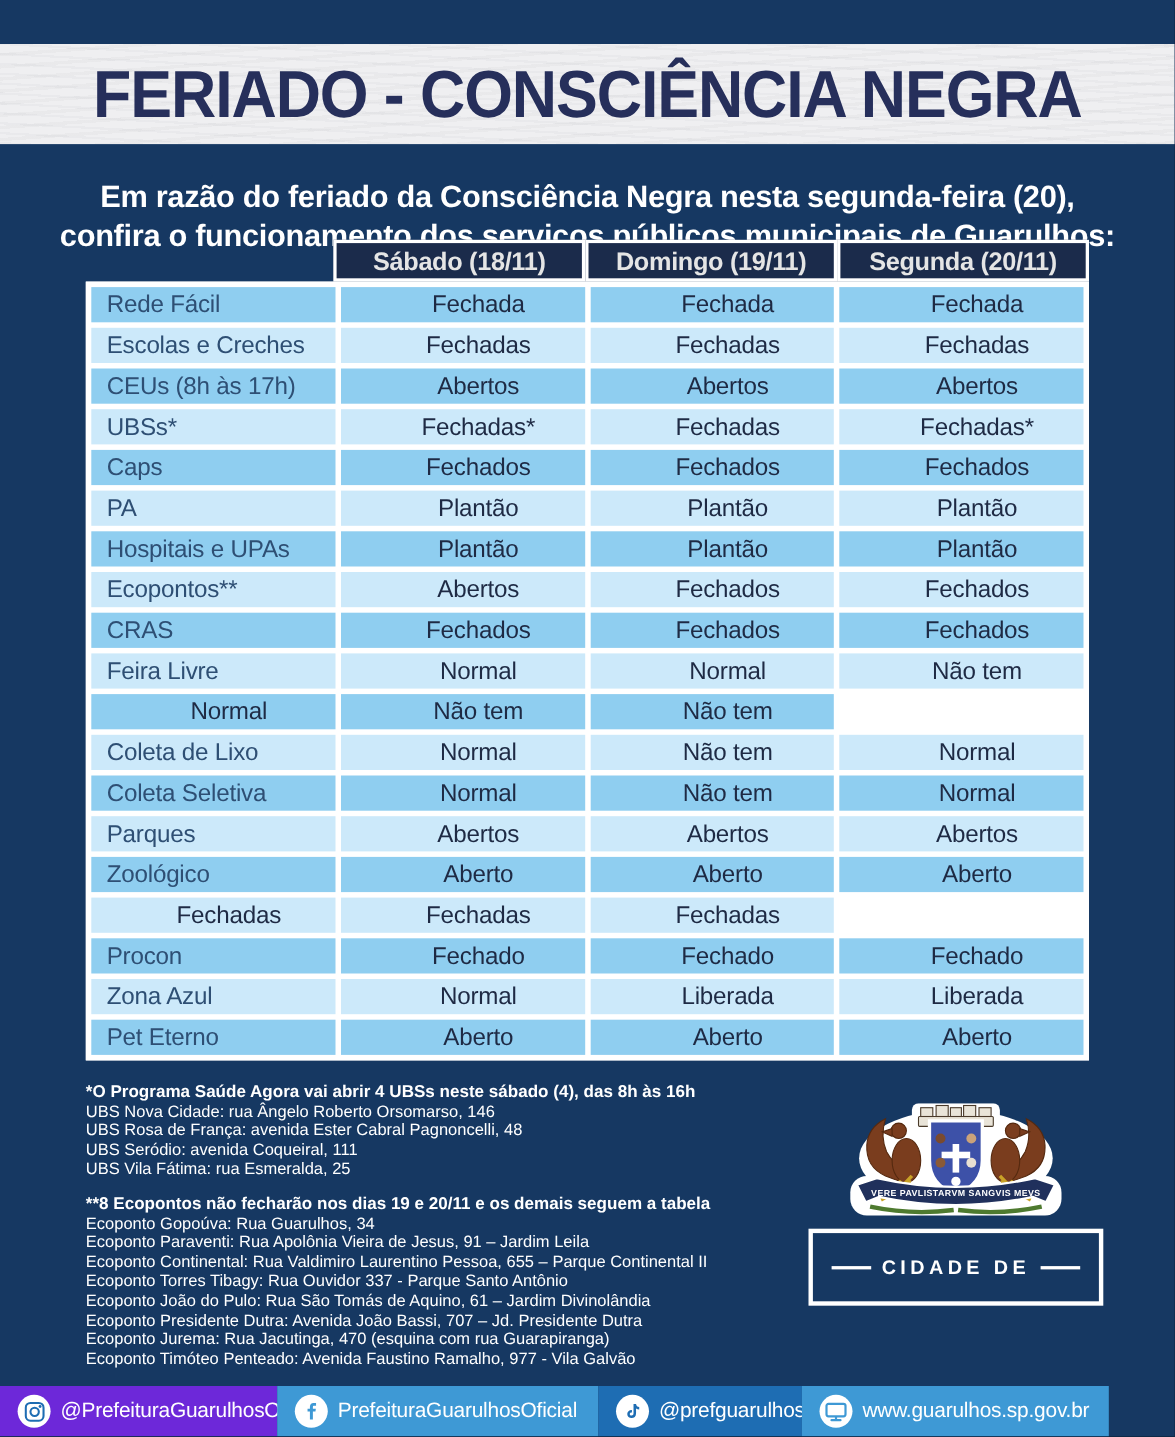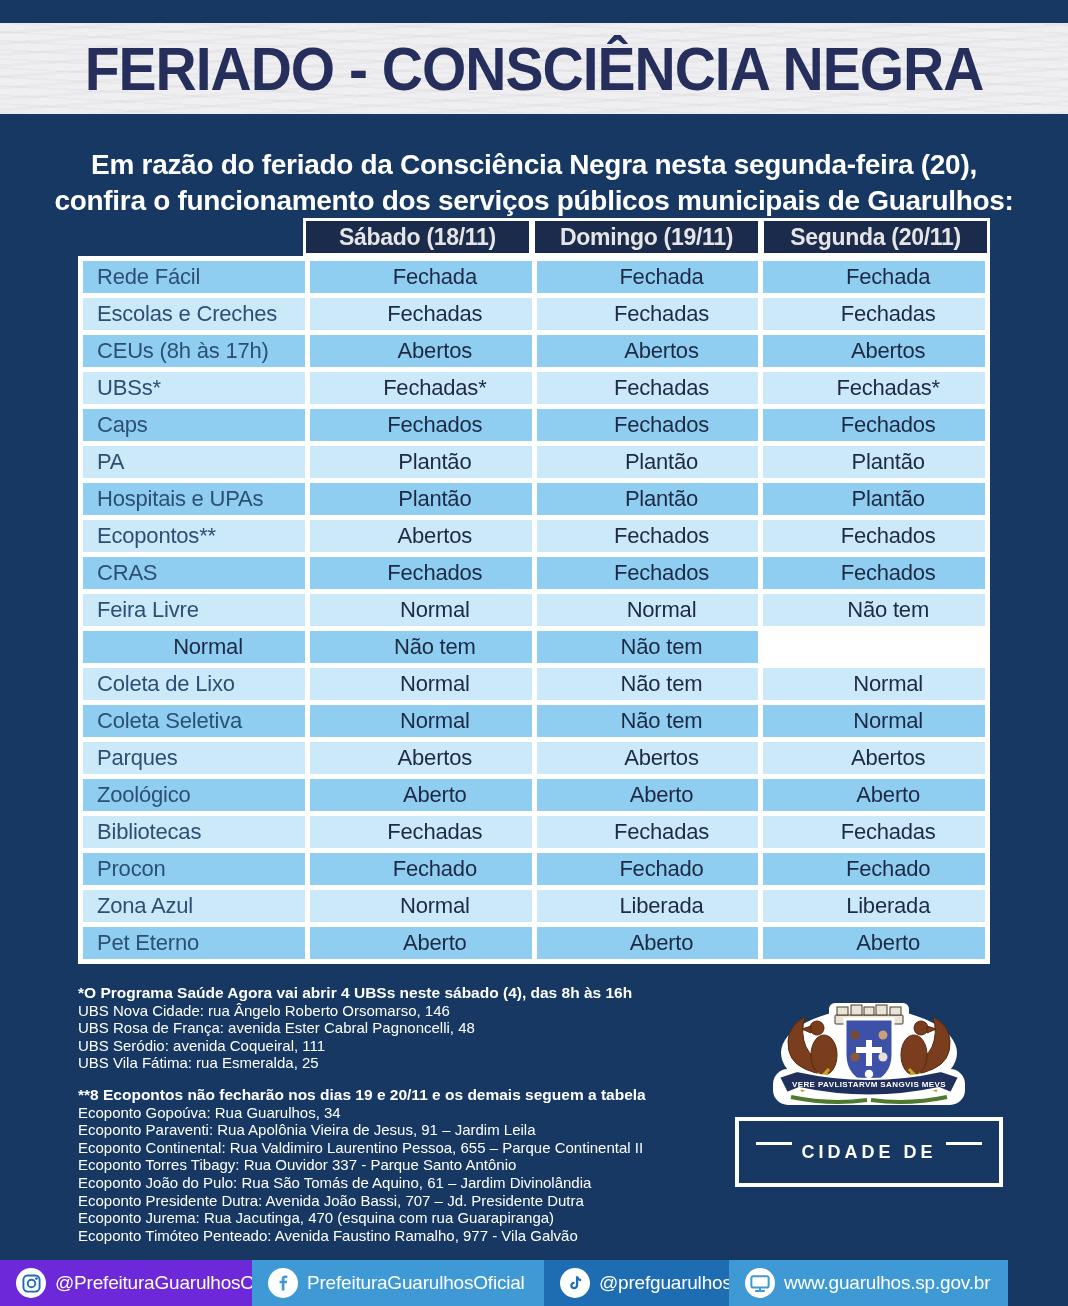--- a/index.html
+++ b/index.html
@@ -3,34 +3,34 @@
 <meta charset="utf-8">
 <style>
   html,body{margin:0;padding:0;background:#0b2037;}
   .poster{
     position:relative;width:1068px;height:1306px;overflow:hidden;
     background:#163862;
     font-family:"Liberation Sans",sans-serif;
   }
   
   .title-band{
-    position:absolute;top:23px;left:0;width:100%;height:91px;
+    position:absolute;top:40px;left:0;width:100%;height:91px;
     background:#efeff1;
     background-image:
       repeating-linear-gradient(3deg, rgba(120,125,140,.05) 0 2px, transparent 2px 9px),
       repeating-linear-gradient(-4deg, rgba(0,0,0,.025) 0 3px, transparent 3px 11px);
     display:flex;align-items:center;justify-content:center;
   }
   .title-band h1{
     margin:0;color:#262f5b;font-size:57px;font-weight:900;
     letter-spacing:-1px;white-space:nowrap;transform:scaleY(1.06);
   }
   
   .intro{
-    position:absolute;top:119px;left:0;width:100%;
+    position:absolute;top:133px;left:0;width:100%;
     text-align:center;color:#ffffff;font-weight:700;
     font-size:28px;line-height:36px;letter-spacing:-0.3px;
   }
   
   .thead{position:absolute;top:218px;left:303px;width:687px;display:flex;}
   .th{
     flex:1;height:38px;box-sizing:border-box;background:#1b2b4b;
     border:3px solid #ffffff;display:flex;align-items:center;justify-content:center;
     color:#e5e5e5;font-weight:700;font-size:23px;letter-spacing:-0.3px;
   }
@@ -51,21 +51,21 @@
   #fn-eco{top:1086px;}
   .fn-title{font-weight:700;font-size:15.5px;}
   
   .logo{position:absolute;left:733px;top:1003px;width:272px;}
   .crest{display:block;margin:0 auto;}
   .logo-box{
     box-sizing:border-box;width:268px;height:70px;margin:0 auto;
     border:4px solid #ffffff;display:flex;flex-direction:column;
     align-items:center;justify-content:center;gap:2px;
   }
-  .cidade-line{display:flex;gap:9px;}
+  .cidade-line{display:flex;align-items:center;gap:9px;}
   .cidade-line .dash{width:36px;height:3px;background:#ffffff;}
   .cidade{color:#ffffff;font-size:18px;font-weight:700;letter-spacing:4px;}
   .guarulhos{color:#ffffff;font-size:36px;font-weight:900;letter-spacing:1px;line-height:1;}
   
   .footer{position:absolute;top:1260px;left:0;width:1068px;height:46px;display:flex;}
   .fseg{
     display:flex;align-items:center;gap:9px;padding-left:16px;box-sizing:border-box;
     color:#ffffff;font-size:19px;font-weight:500;letter-spacing:-0.2px;white-space:nowrap;
   }
   .fseg:nth-child(1){width:252px;background:#6d28d9;}
@@ -182,21 +182,20 @@
         <div class="td val">Abertos</div>
         <div class="td val">Abertos</div>
       </div>
       <div class="tr med">
         <div class="td label">Zoológico</div>
         <div class="td val">Aberto</div>
         <div class="td val">Aberto</div>
         <div class="td val">Aberto</div>
       </div>
       <div class="tr pale">
-        <div class="td label">Bibliotecas</div>
         <div class="td val">Fechadas</div>
         <div class="td val">Fechadas</div>
         <div class="td val">Fechadas</div>
       </div>
       <div class="tr med">
         <div class="td label">Procon</div>
         <div class="td val">Fechado</div>
         <div class="td val">Fechado</div>
         <div class="td val">Fechado</div>
       </div>

